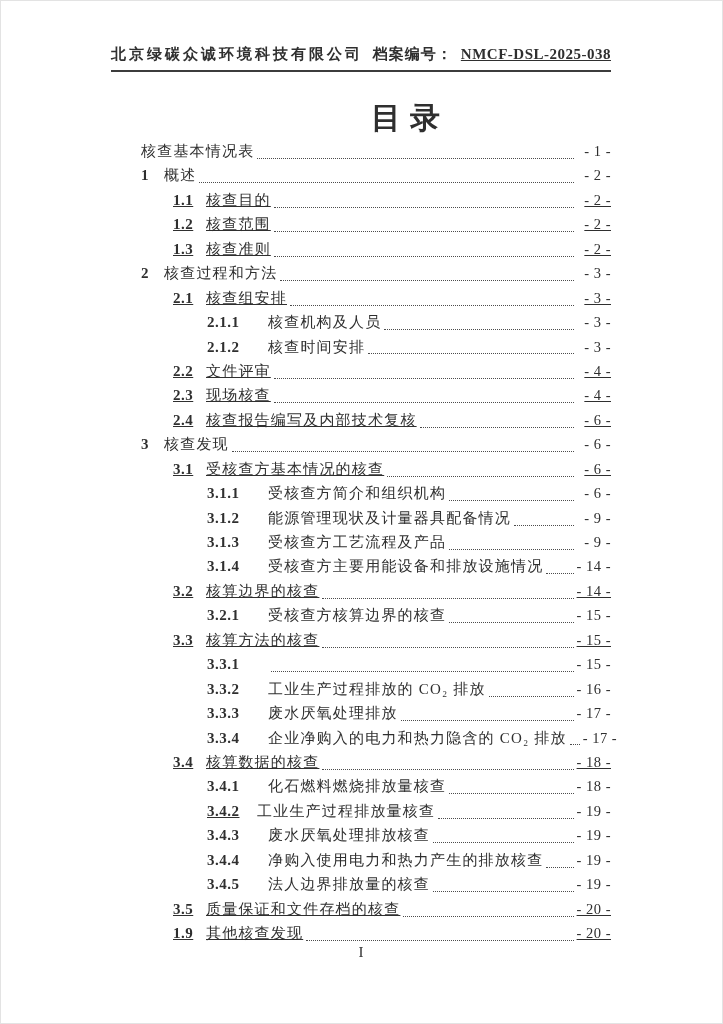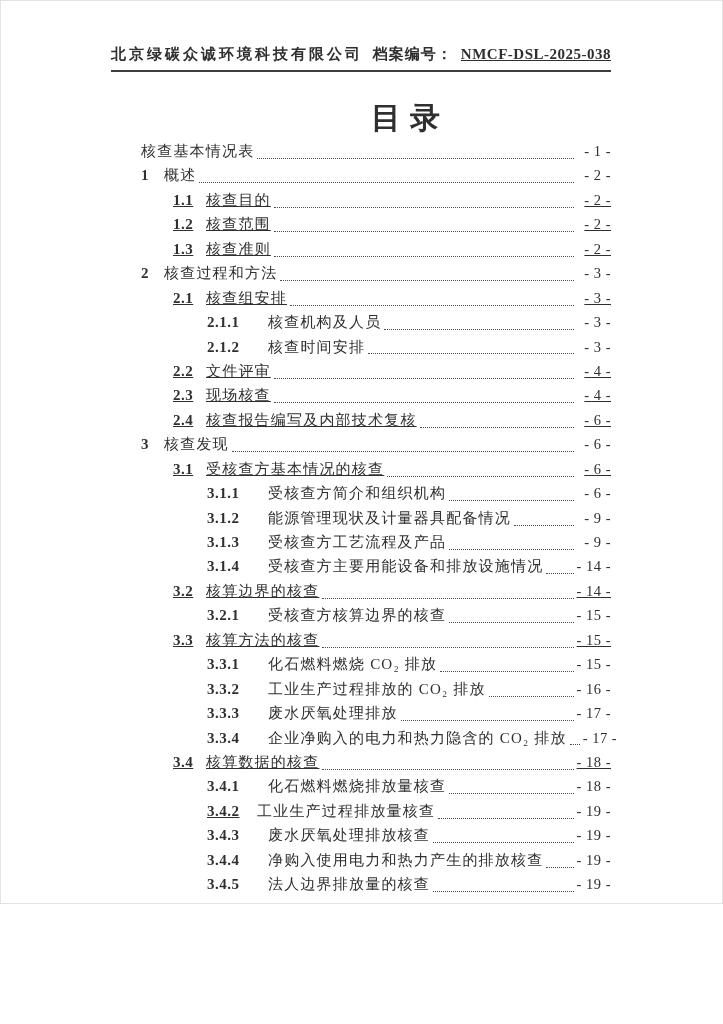--- a/index.html
+++ b/index.html
@@ -3,21 +3,21 @@
 <meta charset="utf-8">
 <style>
   html, body {
     margin: 0;
     padding: 0;
     background: #ffffff;
   }
   .page {
     position: relative;
     width: 723px;
-    height: 904px;
+    height: 1024px;
     box-sizing: border-box;
     background: #ffffff;
     border: 1px solid #e3e3e3;
     font-family: "Liberation Serif", "DejaVu Serif", serif;
     color: #2f2f2f;
     overflow: hidden;
   }
   
   .header {
     position: absolute;
@@ -244,21 +244,20 @@
     <span class="pageno">- 15 -</span>
   </div>
       <div class="row level-1">
     <span class="num">3.3</span>
     <span class="label">核算方法的核查</span>
     <span class="leader"></span>
     <span class="pageno">- 15 -</span>
   </div>
       <div class="row level-2">
     <span class="num">3.3.1</span>
-    <span class="label">化石燃料燃烧 CO₂ 排放</span>
     <span class="leader"></span>
     <span class="pageno">- 15 -</span>
   </div>
       <div class="row level-2">
     <span class="num">3.3.2</span>
     <span class="label">工业生产过程排放的 CO₂ 排放</span>
     <span class="leader"></span>
     <span class="pageno">- 16 -</span>
   </div>
       <div class="row level-2">
@@ -304,20 +303,21 @@
     <span class="pageno">- 19 -</span>
   </div>
       <div class="row level-2">
     <span class="num">3.4.5</span>
     <span class="label">法人边界排放量的核查</span>
     <span class="leader"></span>
     <span class="pageno">- 19 -</span>
   </div>
       <div class="row level-1">
     <span class="num">3.5</span>
+    <span class="label">质量保证和文件存档的核查</span>
     <span class="leader"></span>
     <span class="pageno">- 20 -</span>
   </div>
       <div class="row level-1">
     <span class="num">1.9</span>
     <span class="label">其他核查发现</span>
     <span class="leader"></span>
     <span class="pageno">- 20 -</span>
   </div>
     </div>

